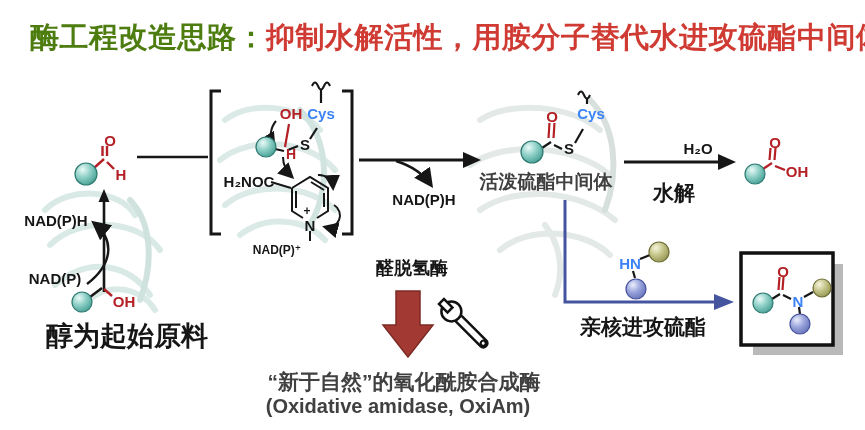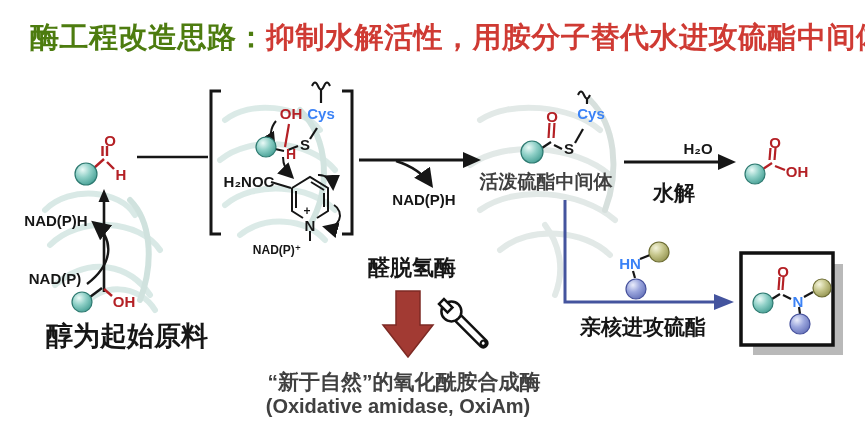--- a/index.html
+++ b/index.html
@@ -15,21 +15,21 @@
   .red{color:#b42025;}
   .blue{color:#3b82f6;}
   .dred{color:#404040;}
   .s12{font-size:12px;}
   .s14{font-size:14px;}
   .s15{font-size:15px;}
   .s16{font-size:12px;}
   .s19{font-size:19px;}
   .s20{font-size:20px;}
   .s21{font-size:21px;}
-  .s22{font-size:22px;}
+  .s22{font-size:18px;}
   .s27{font-size:27px;}
 </style>
 </head>
 <body>
 
 <div class="stage">
 
   <svg class="layer" width="865" height="430" viewBox="0 0 865 430">
     <defs>
       <radialGradient id="gTeal" cx="35%" cy="30%" r="80%">

